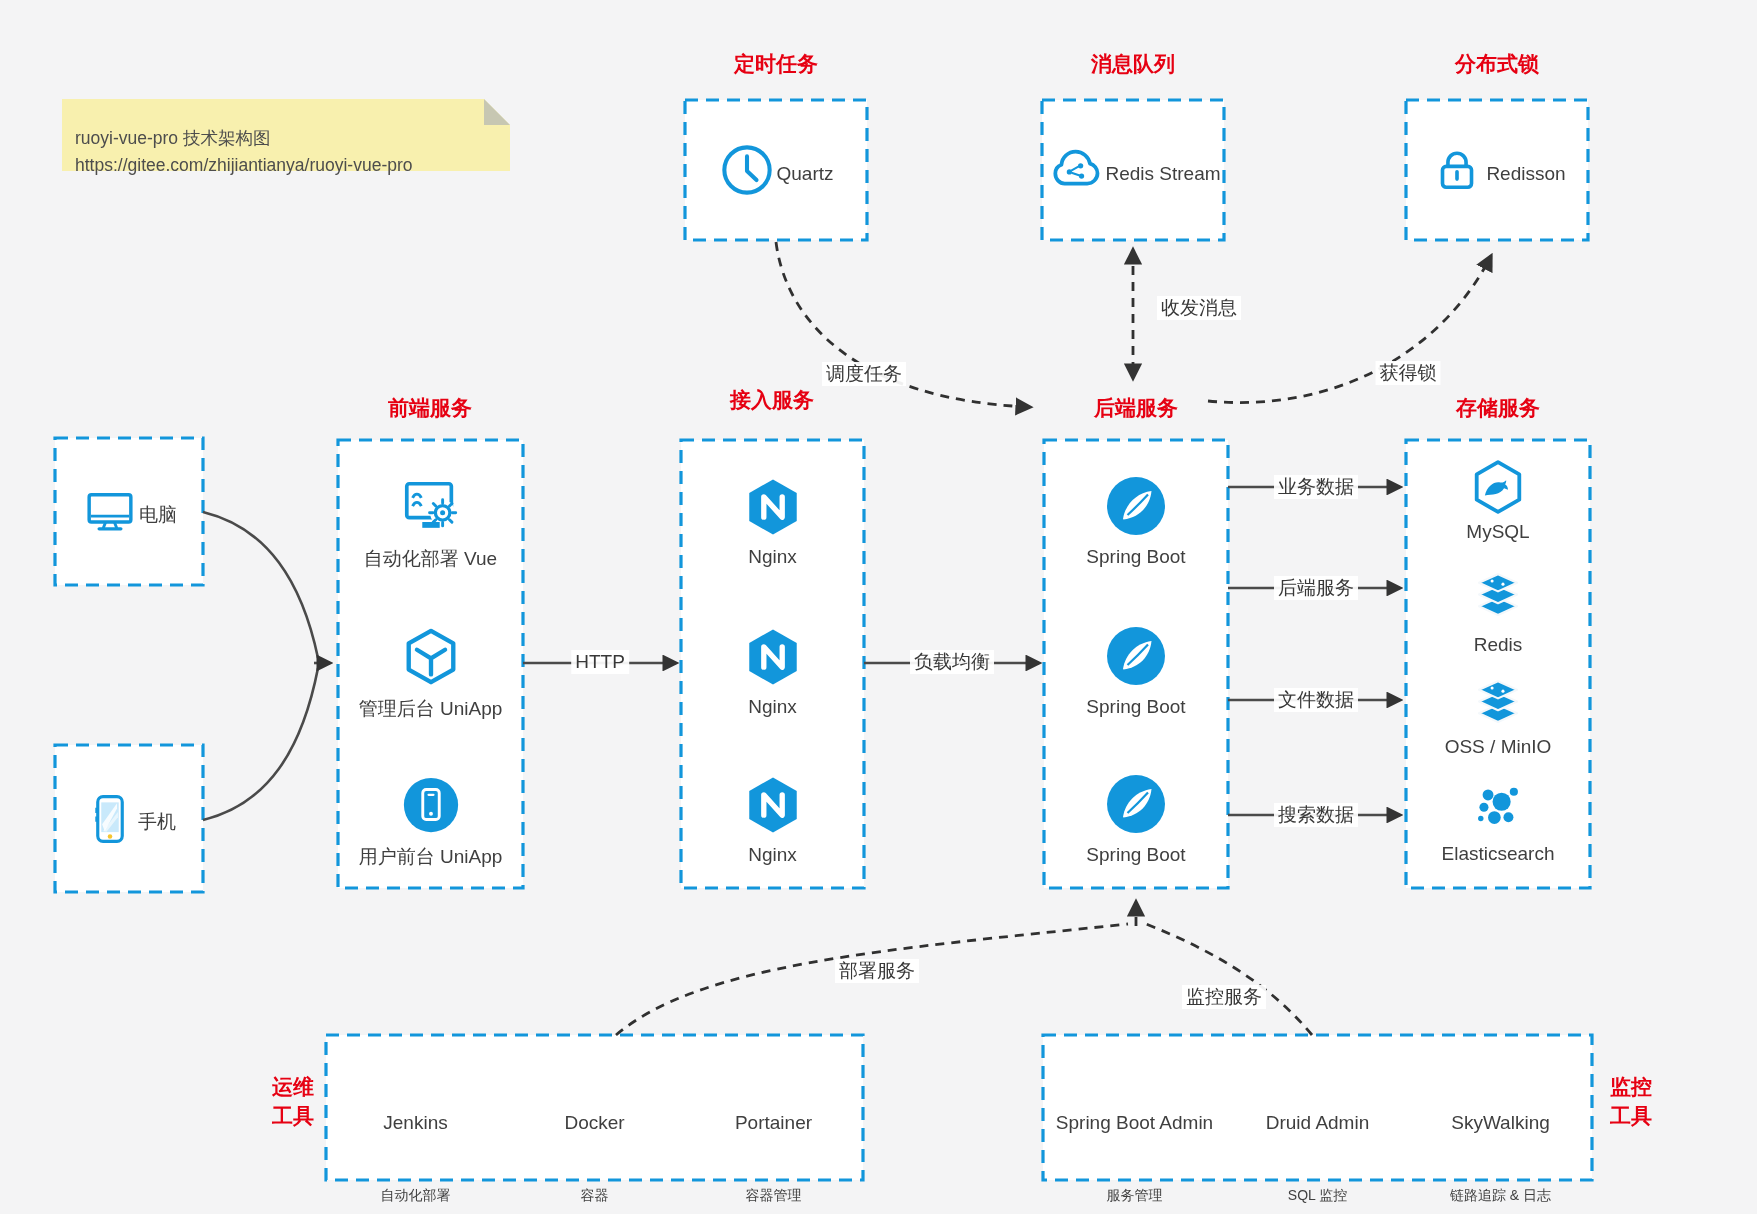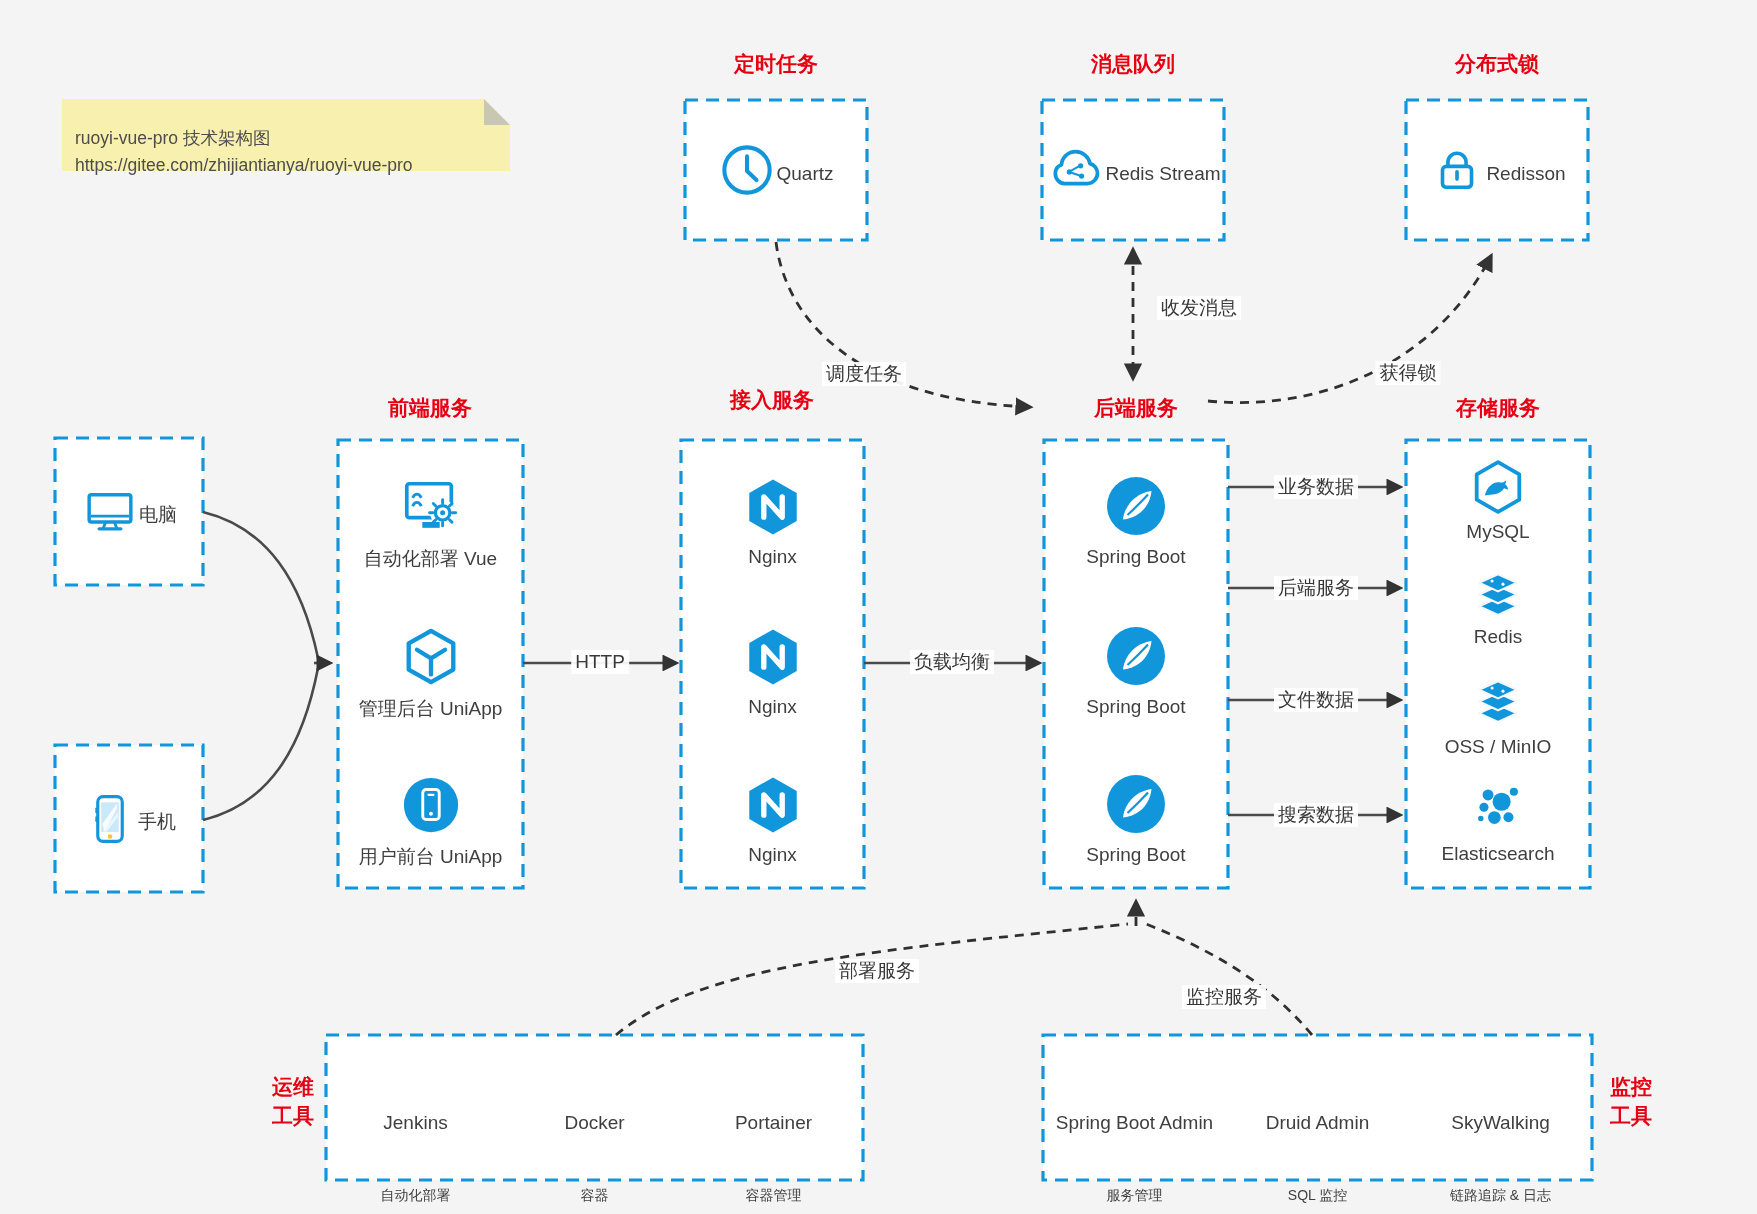--- a/index.html
+++ b/index.html
@@ -330,21 +330,21 @@
   <div class="itm" style="left:1406px;top:458px;width:184px">
     <svg class="icon" width="58" height="58" viewBox="0 0 64 64">
         <use href="#sym-mysql"></use>
       </svg>
     <div class="lbl" style="margin-top:5px">MySQL</div>
   </div>
   <div class="itm" style="left:1406px;top:566px;width:184px">
     <svg class="icon" width="58" height="58" viewBox="0 0 64 64">
         <use href="#sym-stack"></use>
       </svg>
-    <div class="lbl" style="margin-top:2px">Redis</div>
+    <div class="lbl" style="margin-top:10px">Redis</div>
   </div>
   <div class="itm" style="left:1406px;top:673px;width:184px">
     <svg class="icon" width="58" height="58" viewBox="0 0 64 64">
         <use href="#sym-stack"></use>
       </svg>
     <div class="lbl" style="margin-top:5px">OSS / MinIO</div>
   </div>
   <div class="itm" style="left:1406px;top:780px;width:184px">
     <svg class="icon" width="58" height="58" viewBox="0 0 64 64">
         <use href="#sym-es"></use>

